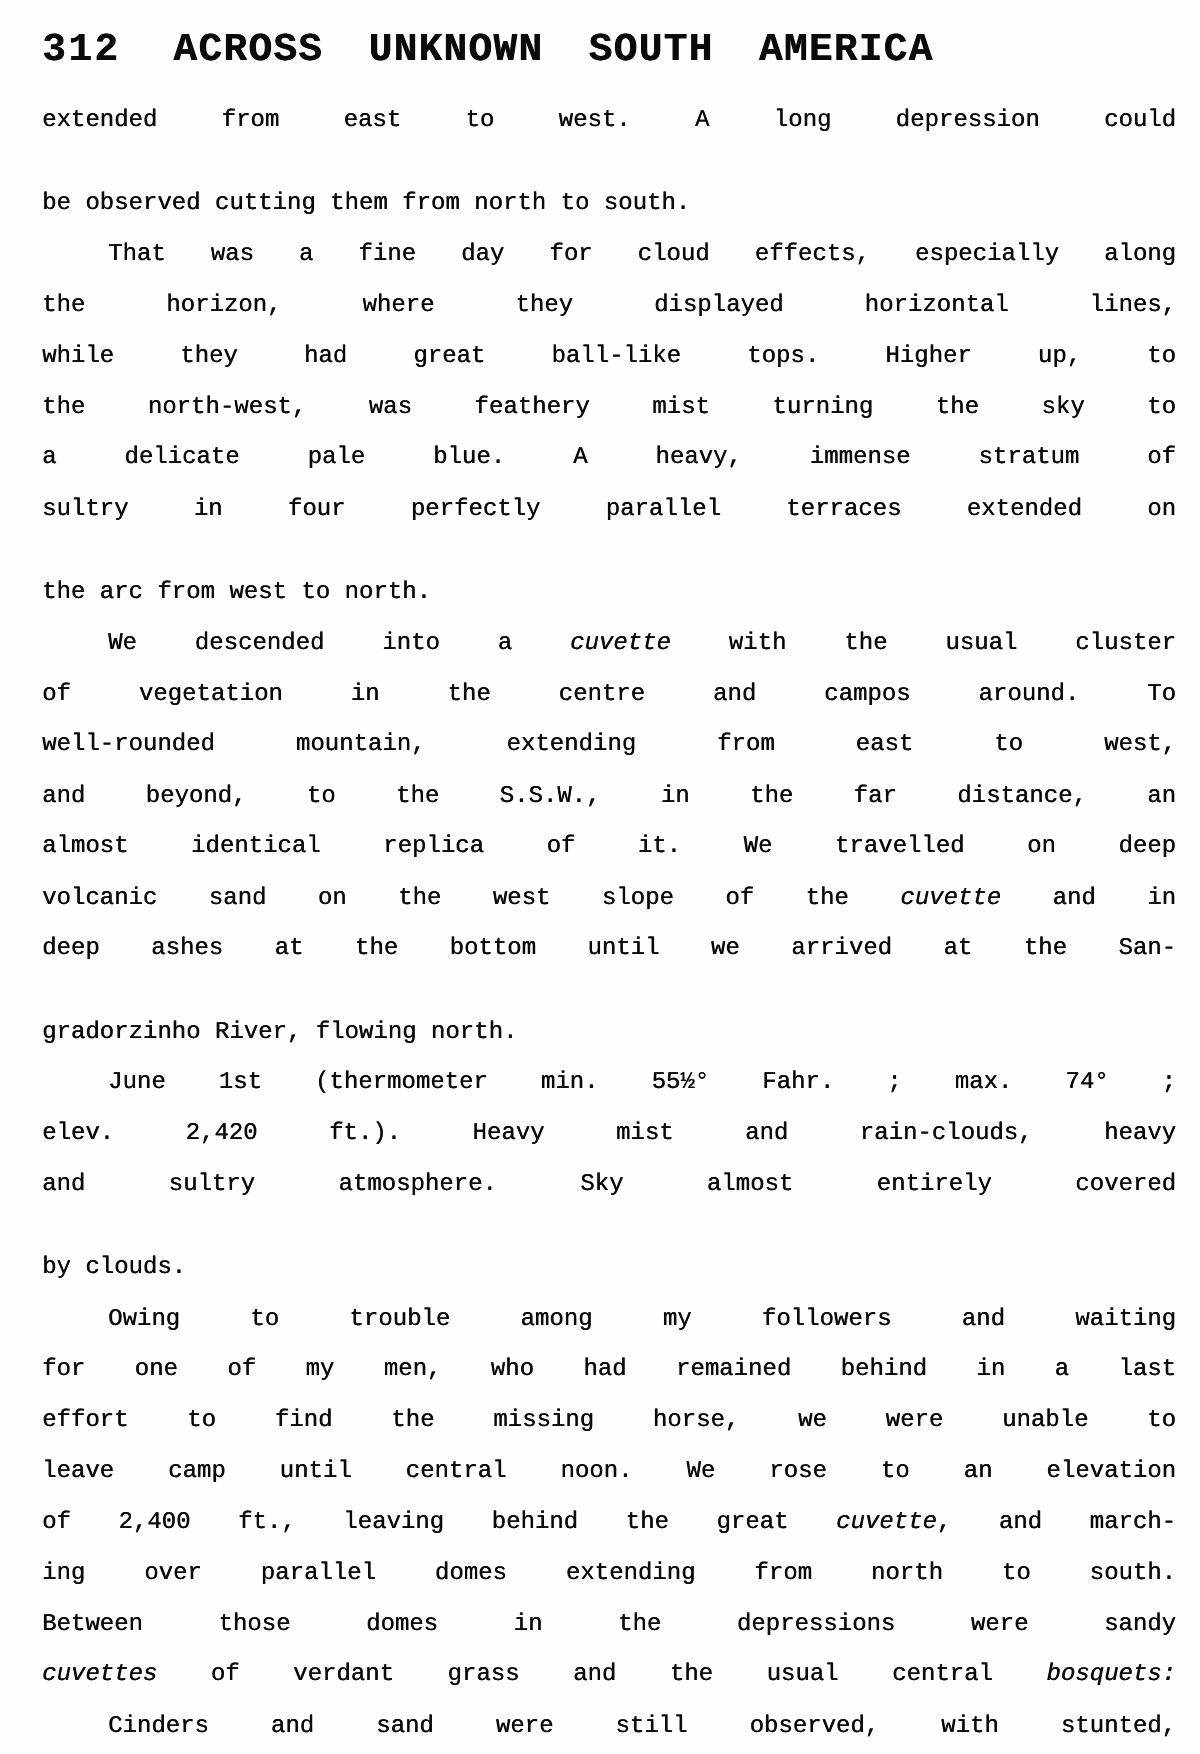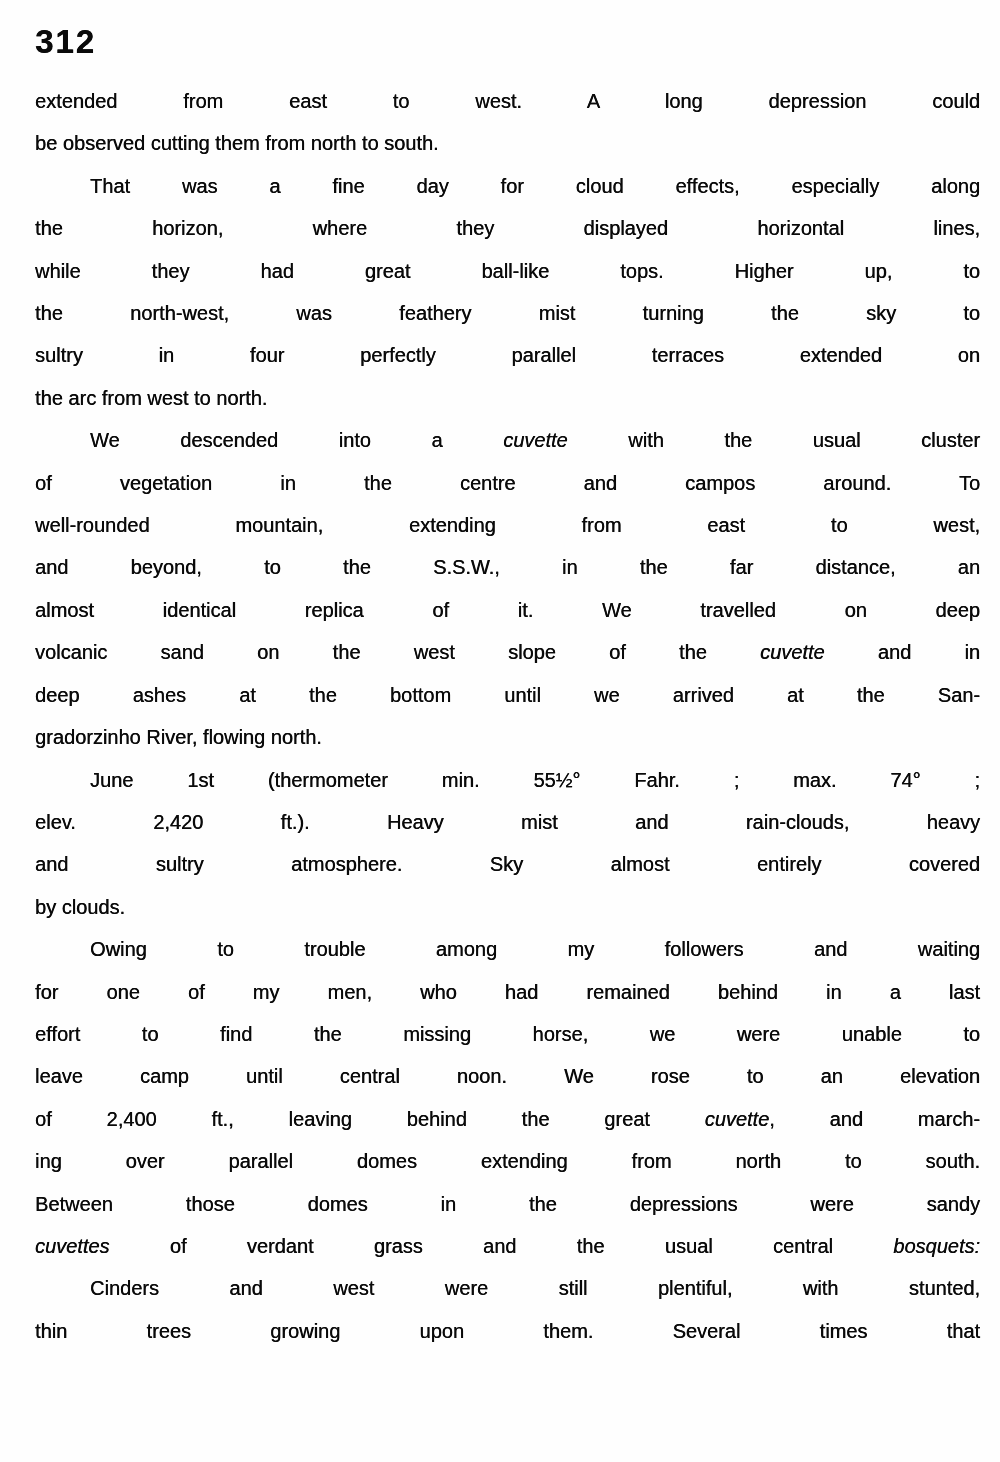--- a/index.html
+++ b/index.html
@@ -6,21 +6,21 @@
     margin: 0;
     padding: 0;
     background: #ffffff;
   }
   .page {
     position: relative;
     width: 1000px;
     height: 1462px;
     background: #fefefe;
     overflow: hidden;
-    font-family: Liberation Sans, sans-serif;
+    font-family: Liberation Mono, monospace;
     color: #0a0a0a;
   }
   .running-head {
     position: absolute;
     top: 22px;
     left: 35px;
     right: 20px;
     display: flex;
     align-items: baseline;
     font-weight: bold;
@@ -49,39 +49,42 @@
     line-height: 42.4px;
     text-align: justify;
     text-align-last: justify;
     white-space: normal;
   }
   .line.indent {
     text-indent: 55px;
   }
   .line.last {
     text-align-last: left;
+    margin-top: 27px;
   }
   .it {
     font-style: italic;
   }
 </style>
 </head>
 <body>
 
 <div class="page">
   <div class="running-head">
     <span class="folio">312</span>
+    <span class="head-title">ACROSS UNKNOWN SOUTH AMERICA</span>
   </div>
   <div class="page-body">
       <div class="line"><span>extended from east to west.  A long depression could</span></div>
       <div class="line last"><span>be observed cutting them from north to south.</span></div>
       <div class="line indent"><span>That was a fine day for cloud effects, especially along</span></div>
       <div class="line"><span>the horizon, where they displayed horizontal lines,</span></div>
       <div class="line"><span>while they had great ball-like tops.  Higher up, to</span></div>
       <div class="line"><span>the north-west, was feathery mist turning the sky to</span></div>
+      <div class="line"><span>a delicate pale blue.  A heavy, immense stratum of</span></div>
       <div class="line"><span>sultry in four perfectly parallel terraces extended on</span></div>
       <div class="line last"><span>the arc from west to north.</span></div>
       <div class="line indent"><span>We descended into a </span><span class="it">cuvette</span><span> with the usual cluster</span></div>
       <div class="line"><span>of vegetation in the centre and campos around.  To</span></div>
       <div class="line"><span>well-rounded mountain, extending from east to west,</span></div>
       <div class="line"><span>and beyond, to the S.S.W., in the far distance, an</span></div>
       <div class="line"><span>almost identical replica of it.  We travelled on deep</span></div>
       <div class="line"><span>volcanic sand on the west slope of the </span><span class="it">cuvette</span><span> and in</span></div>
       <div class="line"><span>deep ashes at the bottom until we arrived at the San-</span></div>
       <div class="line last"><span>gradorzinho River, flowing north.</span></div>
@@ -90,16 +93,16 @@
       <div class="line"><span>and sultry atmosphere.  Sky almost entirely covered</span></div>
       <div class="line last"><span>by clouds.</span></div>
       <div class="line indent"><span>Owing to trouble among my followers and waiting</span></div>
       <div class="line"><span>for one of my men, who had remained behind in a last</span></div>
       <div class="line"><span>effort to find the missing horse, we were unable to</span></div>
       <div class="line"><span>leave camp until central noon.  We rose to an elevation</span></div>
       <div class="line"><span>of 2,400 ft., leaving behind the great </span><span class="it">cuvette</span><span>, and march-</span></div>
       <div class="line"><span>ing over parallel domes extending from north to south.</span></div>
       <div class="line"><span>Between those domes in the depressions were sandy</span></div>
       <div class="line"><span class="it">cuvettes</span><span> of verdant grass and the usual central </span><span class="it">bosquets:</span></div>
-      <div class="line indent"><span>Cinders and west were still plentiful, with stunted,</span></div>
+      <div class="line indent"><span>Cinders and sand were still observed, with stunted,</span></div>
       <div class="line"><span>thin trees growing upon them.  Several times that</span></div>
     </div>
 </div>
 
 </body></html>

